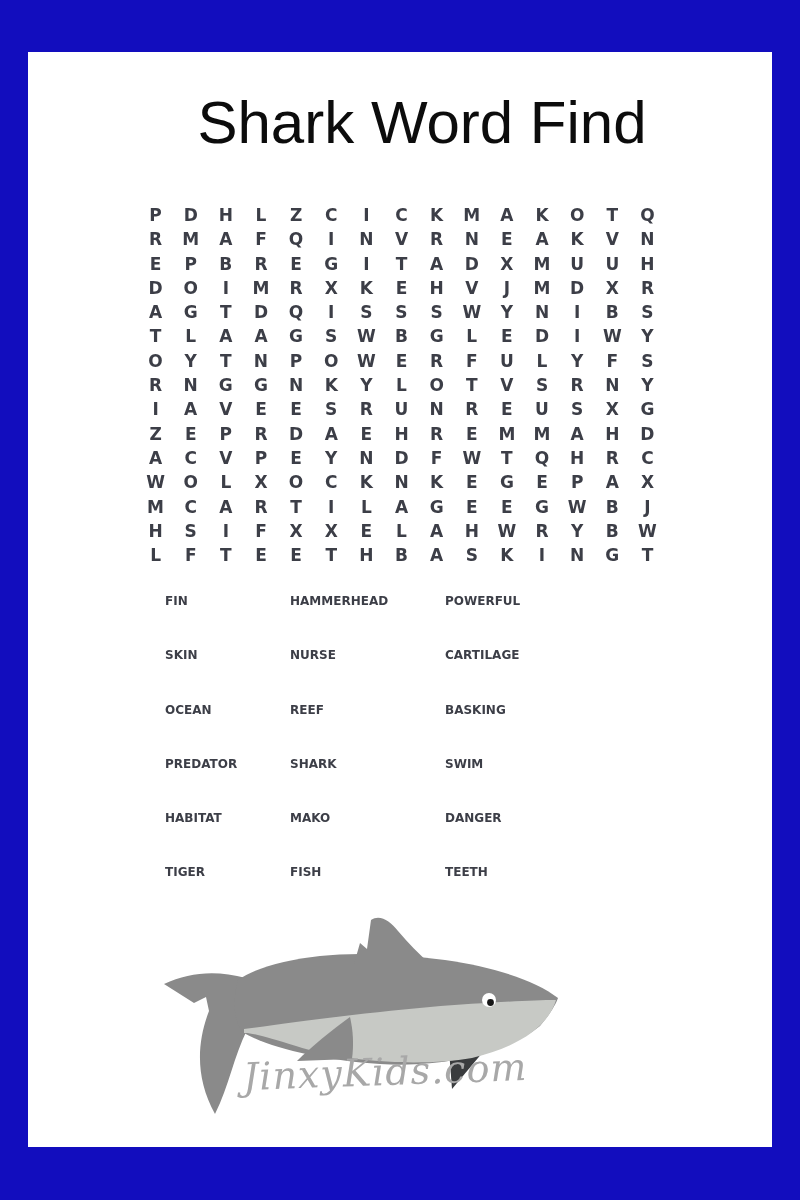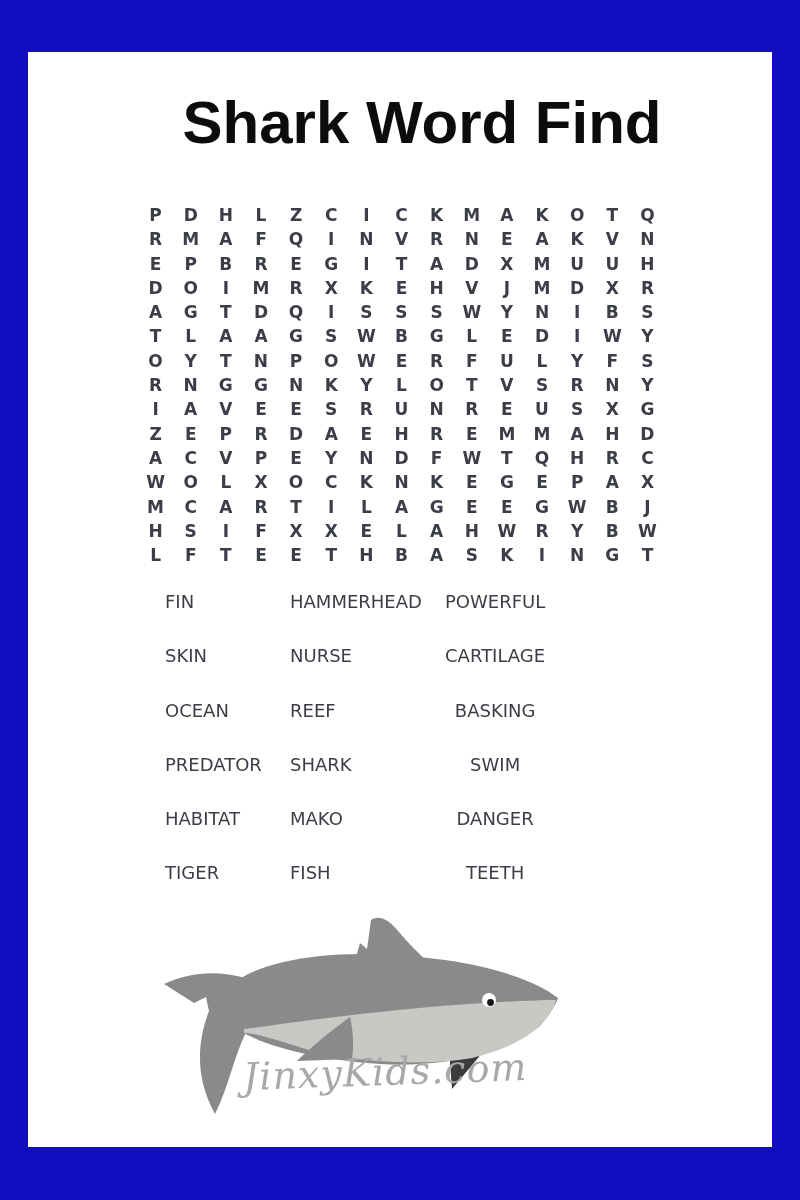--- a/index.html
+++ b/index.html
@@ -19,41 +19,41 @@
     font-family:"DejaVu Sans",sans-serif;
   }
   .paper{
     position:absolute;left:28px;top:52px;width:744px;height:1095px;
     background:#ffffff;
   }
   .title{
     position:absolute;left:0;top:38px;width:744px;
     text-align:center;
     font-family:"Liberation Sans",sans-serif;
-    font-weight:700;font-size:60px;line-height:1.1;
+    font-weight:400;font-size:60px;line-height:1.1;
     color:var(--title-color);
     letter-spacing:0px;
     padding-left:44px;
   }
   .grid{
     position:absolute;left:110px;top:151px;width:527px;height:365px;
     display:grid;
     grid-template-columns:repeat(15,1fr);
     grid-auto-rows:24.3px;
   }
   .cell{
     display:block;text-align:center;line-height:24.3px;
     font-size:17px;font-weight:bold;color:var(--letter-color);
   }
   .wcol{position:absolute;top:541px;display:flex;flex-direction:column;}
   .wcol-0{left:137px;}
   .wcol-1{left:262px;justify-content:flex-end;}
-  .wcol-2{left:417px;align-items:center;}
+  .wcol-2{left:417px;}
   .word{
-    height:54.3px;font-size:18px;font-weight:normal;
+    height:54.3px;font-size:12px;font-weight:bold;
     color:var(--letter-color);line-height:17px;white-space:nowrap;
   }
   .shark-svg{position:absolute;left:122px;top:838px;width:430px;height:240px;}
   .watermark{
     position:absolute;left:215px;top:998px;
     font-family:"DejaVu Serif",serif;font-style:italic;
     font-size:38px;color:var(--watermark-gray);
     letter-spacing:1px;transform:rotate(-2deg);
     white-space:nowrap;
   }

